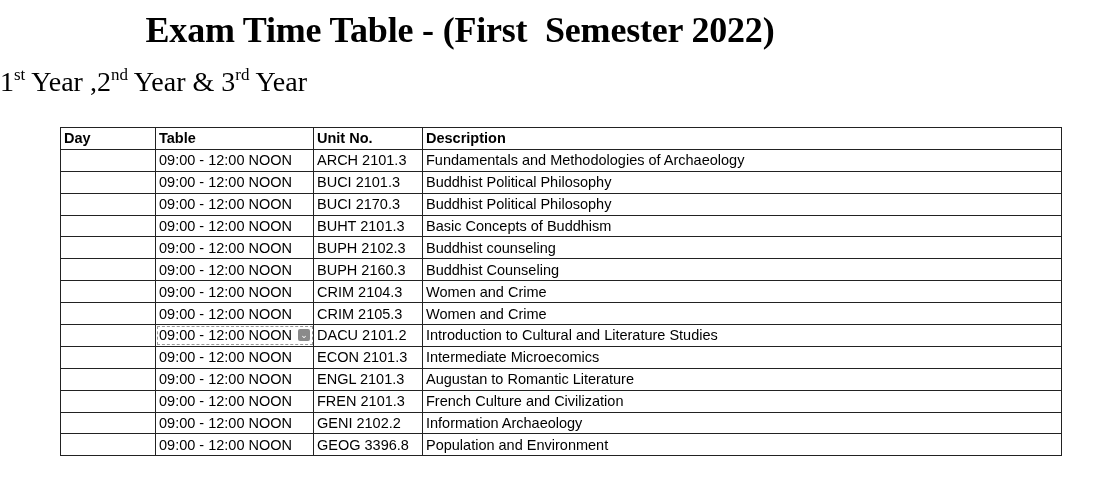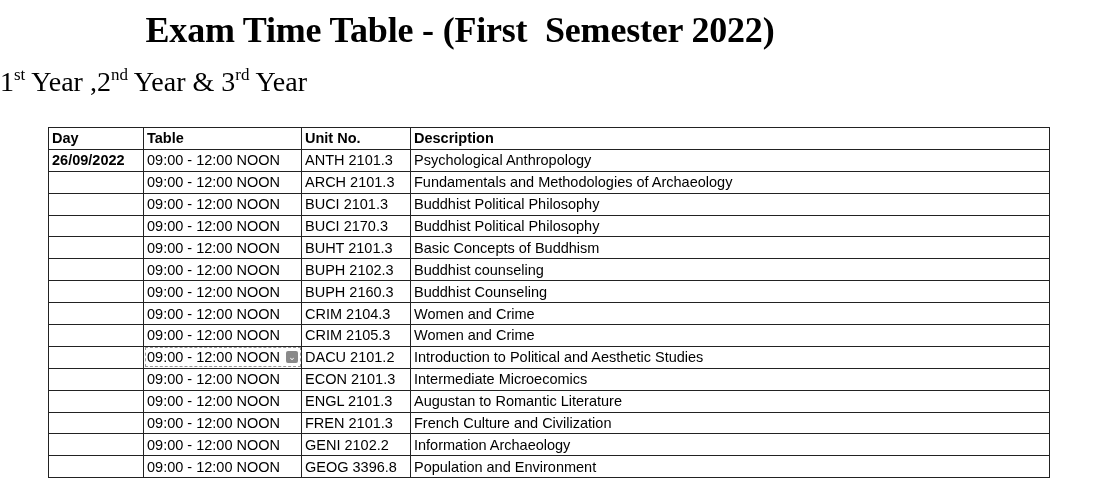--- a/index.html
+++ b/index.html
@@ -41,21 +41,21 @@
     }
     .subtitle sup {
       font-size: 17px;
       vertical-align: 0;
       position: relative;
       top: -11px;
       line-height: 0;
     }
     table.timetable {
       position: absolute;
-      left: 48px;
+      left: 60px;
       top: 127px;
       border-collapse: collapse;
       font-family: "Liberation Sans", sans-serif;
       font-size: 14.5px;
       table-layout: fixed;
     }
     table.timetable th,
     table.timetable td {
       border: 1.6px solid #222;
       height: 20.9px;
@@ -115,26 +115,20 @@
   <thead>
     <tr>
       <th>Day</th>
       <th>Table</th>
       <th>Unit No.</th>
       <th>Description</th>
     </tr>
   </thead>
   <tbody id="rows">
       <tr>
-        <td class="day"><span>26/09/2022</span></td>
-        <td class="time-cell"><span>09:00 - 12:00 NOON</span></td>
-        <td><span>ANTH 2101.3</span></td>
-        <td><span>Psychological Anthropology</span></td>
-      </tr>
-      <tr>
         <td class="day"><span></span></td>
         <td class="time-cell"><span>09:00 - 12:00 NOON</span></td>
         <td><span>ARCH 2101.3</span></td>
         <td><span>Fundamentals and Methodologies of Archaeology</span></td>
       </tr>
       <tr>
         <td class="day"><span></span></td>
         <td class="time-cell"><span>09:00 - 12:00 NOON</span></td>
         <td><span>BUCI 2101.3</span></td>
         <td><span>Buddhist Political Philosophy</span></td>
@@ -172,21 +166,21 @@
       <tr>
         <td class="day"><span></span></td>
         <td class="time-cell"><span>09:00 - 12:00 NOON</span></td>
         <td><span>CRIM 2105.3</span></td>
         <td><span>Women and Crime</span></td>
       </tr>
       <tr>
         <td class="day"><span></span></td>
         <td class="time-cell selected"><span>09:00 - 12:00 NOON</span><span class="dropdown-toggle">⌄</span></td>
         <td><span>DACU 2101.2</span></td>
-        <td><span>Introduction to Political and Aesthetic Studies</span></td>
+        <td><span>Introduction to Cultural and Literature Studies</span></td>
       </tr>
       <tr>
         <td class="day"><span></span></td>
         <td class="time-cell"><span>09:00 - 12:00 NOON</span></td>
         <td><span>ECON 2101.3</span></td>
         <td><span>Intermediate Microecomics</span></td>
       </tr>
       <tr>
         <td class="day"><span></span></td>
         <td class="time-cell"><span>09:00 - 12:00 NOON</span></td>

